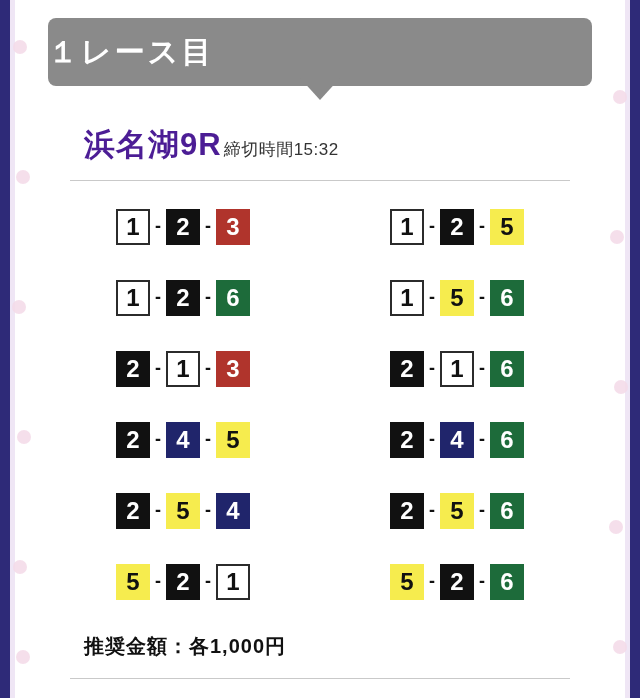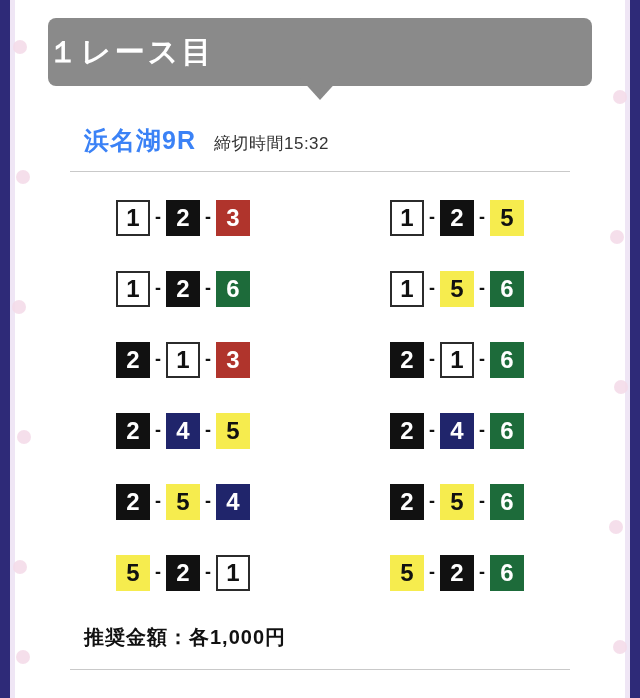--- a/index.html
+++ b/index.html
@@ -95,29 +95,29 @@
     border-top: 22px solid #8a8a8a;
   }
 
   
   .race-head {
     display: flex;
     align-items: baseline;
     margin: 38px 0 0 58px;
   }
   .race-name {
-    font-size: 25px;
-    font-weight: bold;
-    color: #3b82f6;
+    font-size: 31px;
+    font-weight: bold;
+    color: #4c1d95;
     letter-spacing: 1px;
   }
   .race-deadline {
     font-size: 17px;
     color: #333333;
-    margin-left: 18px;
+    margin-left: 2px;
     letter-spacing: 0.5px;
   }
   .rule {
     height: 1px;
     background: #c9c9c9;
     margin: 14px 44px 0 44px;
   }
 
   
   .grid {

